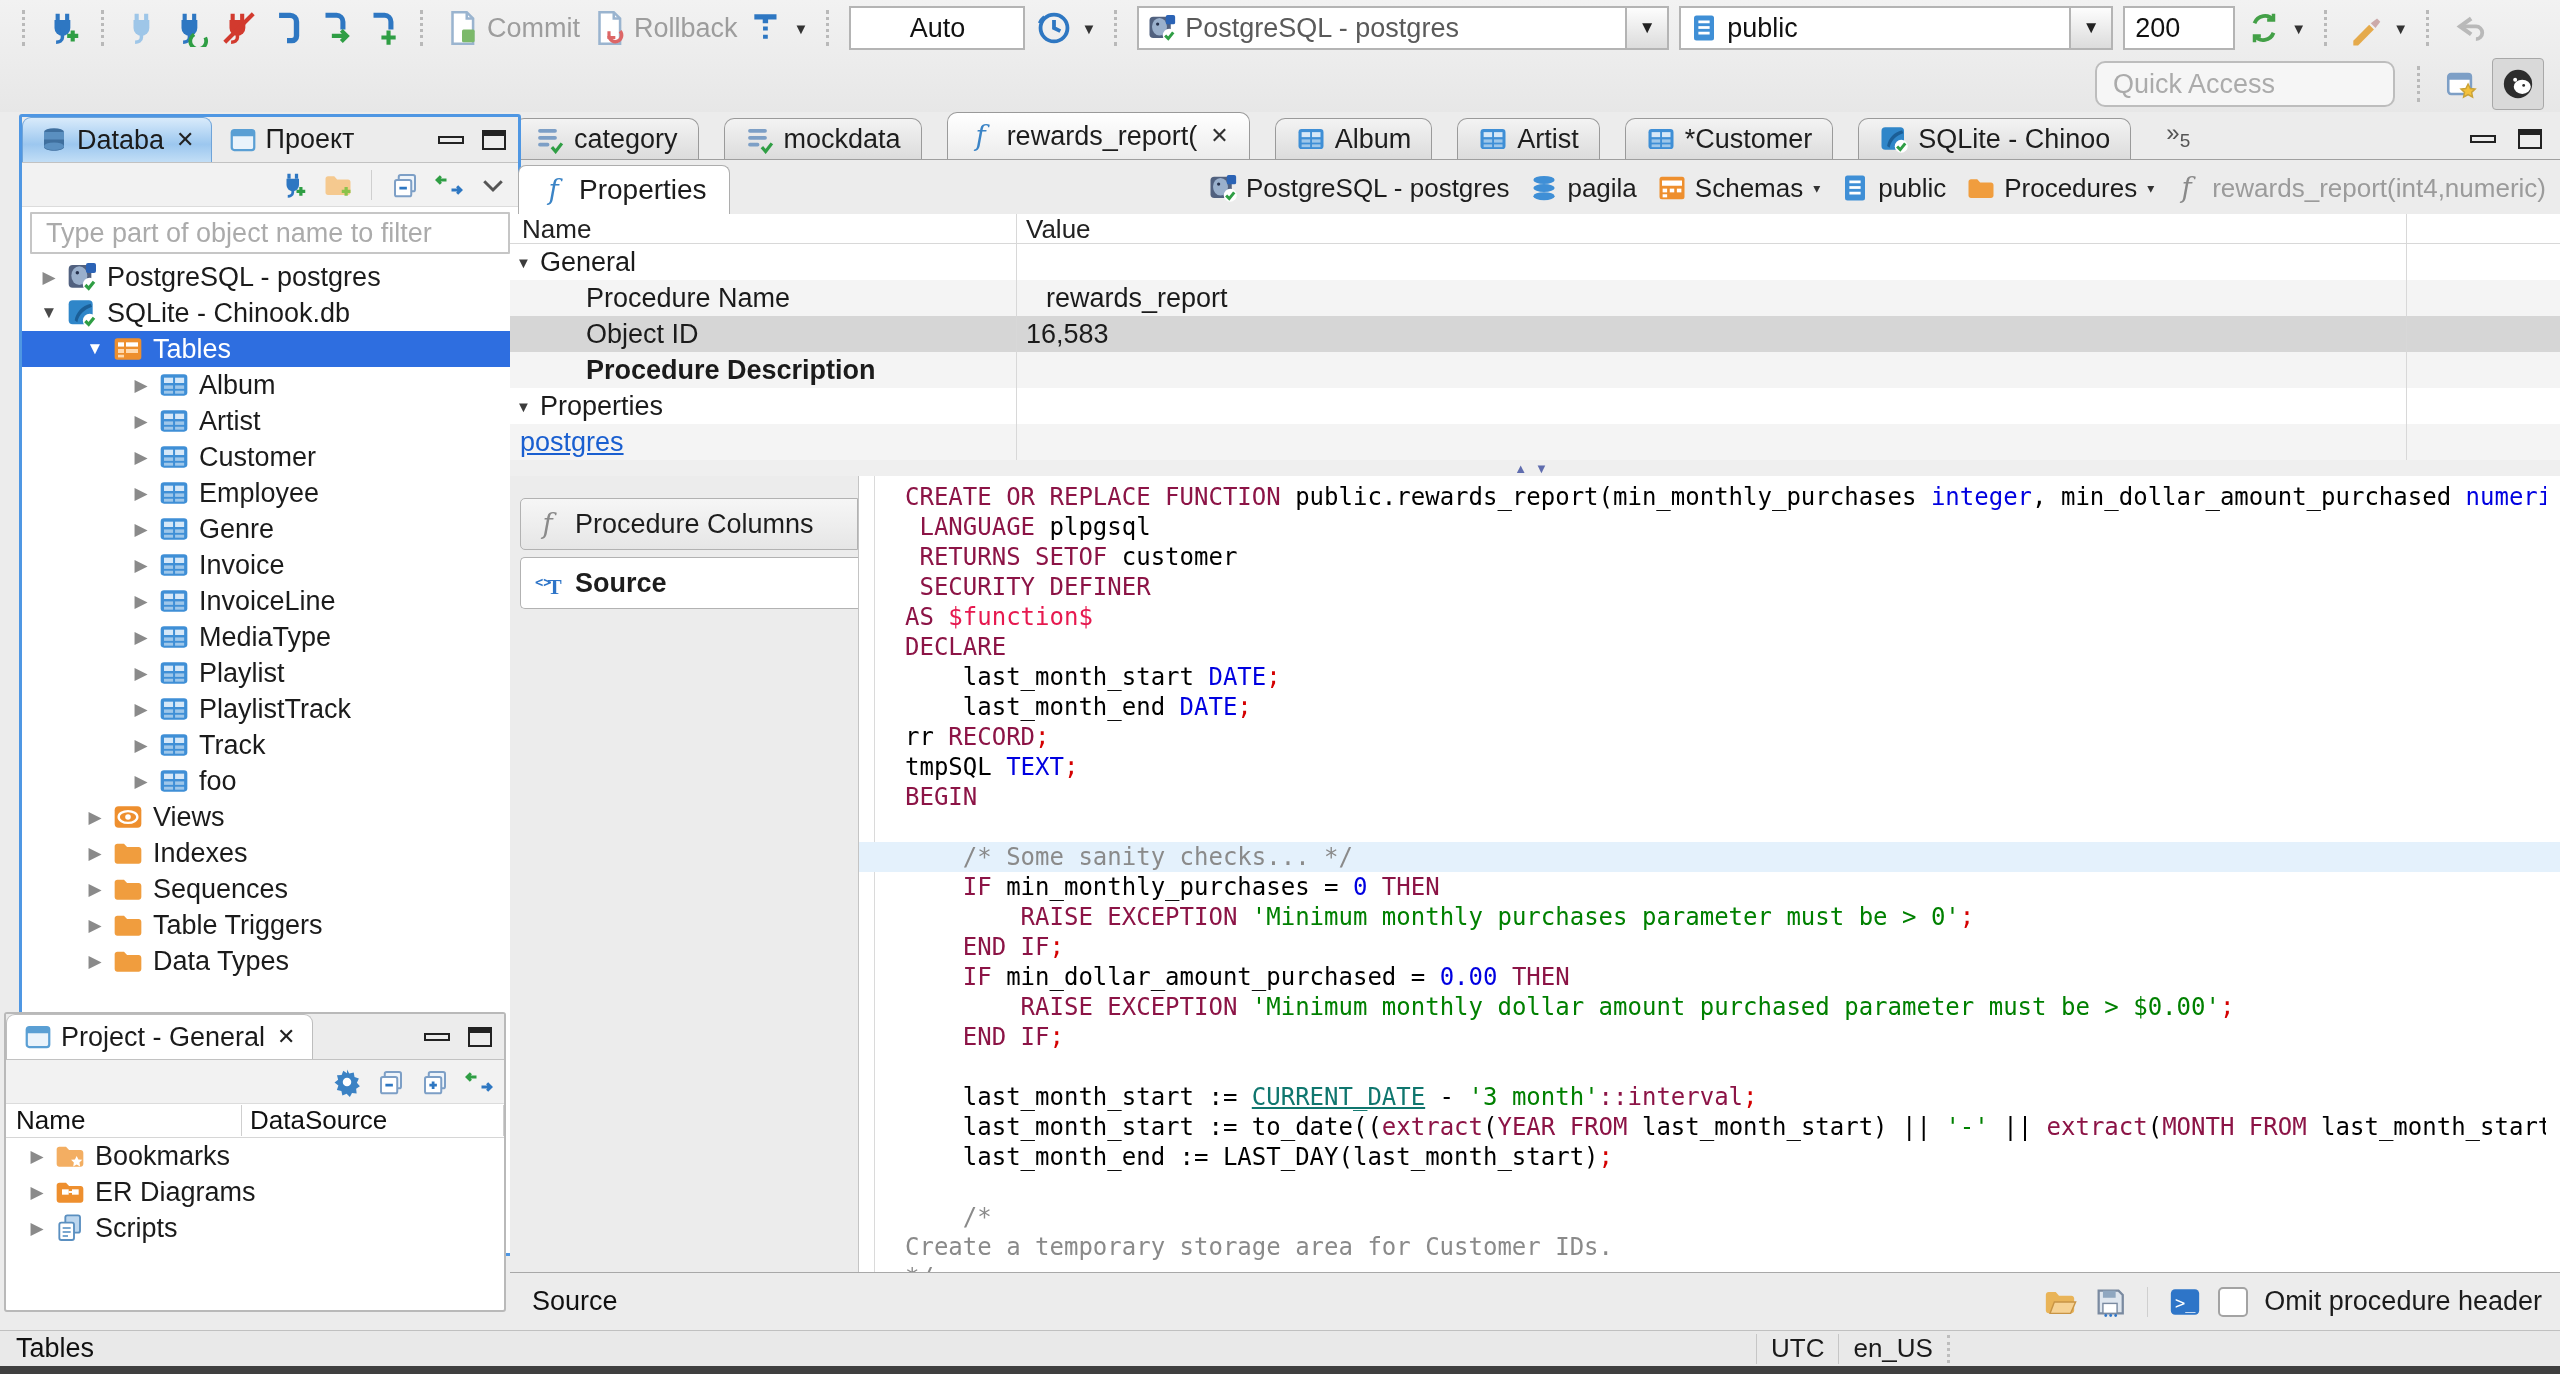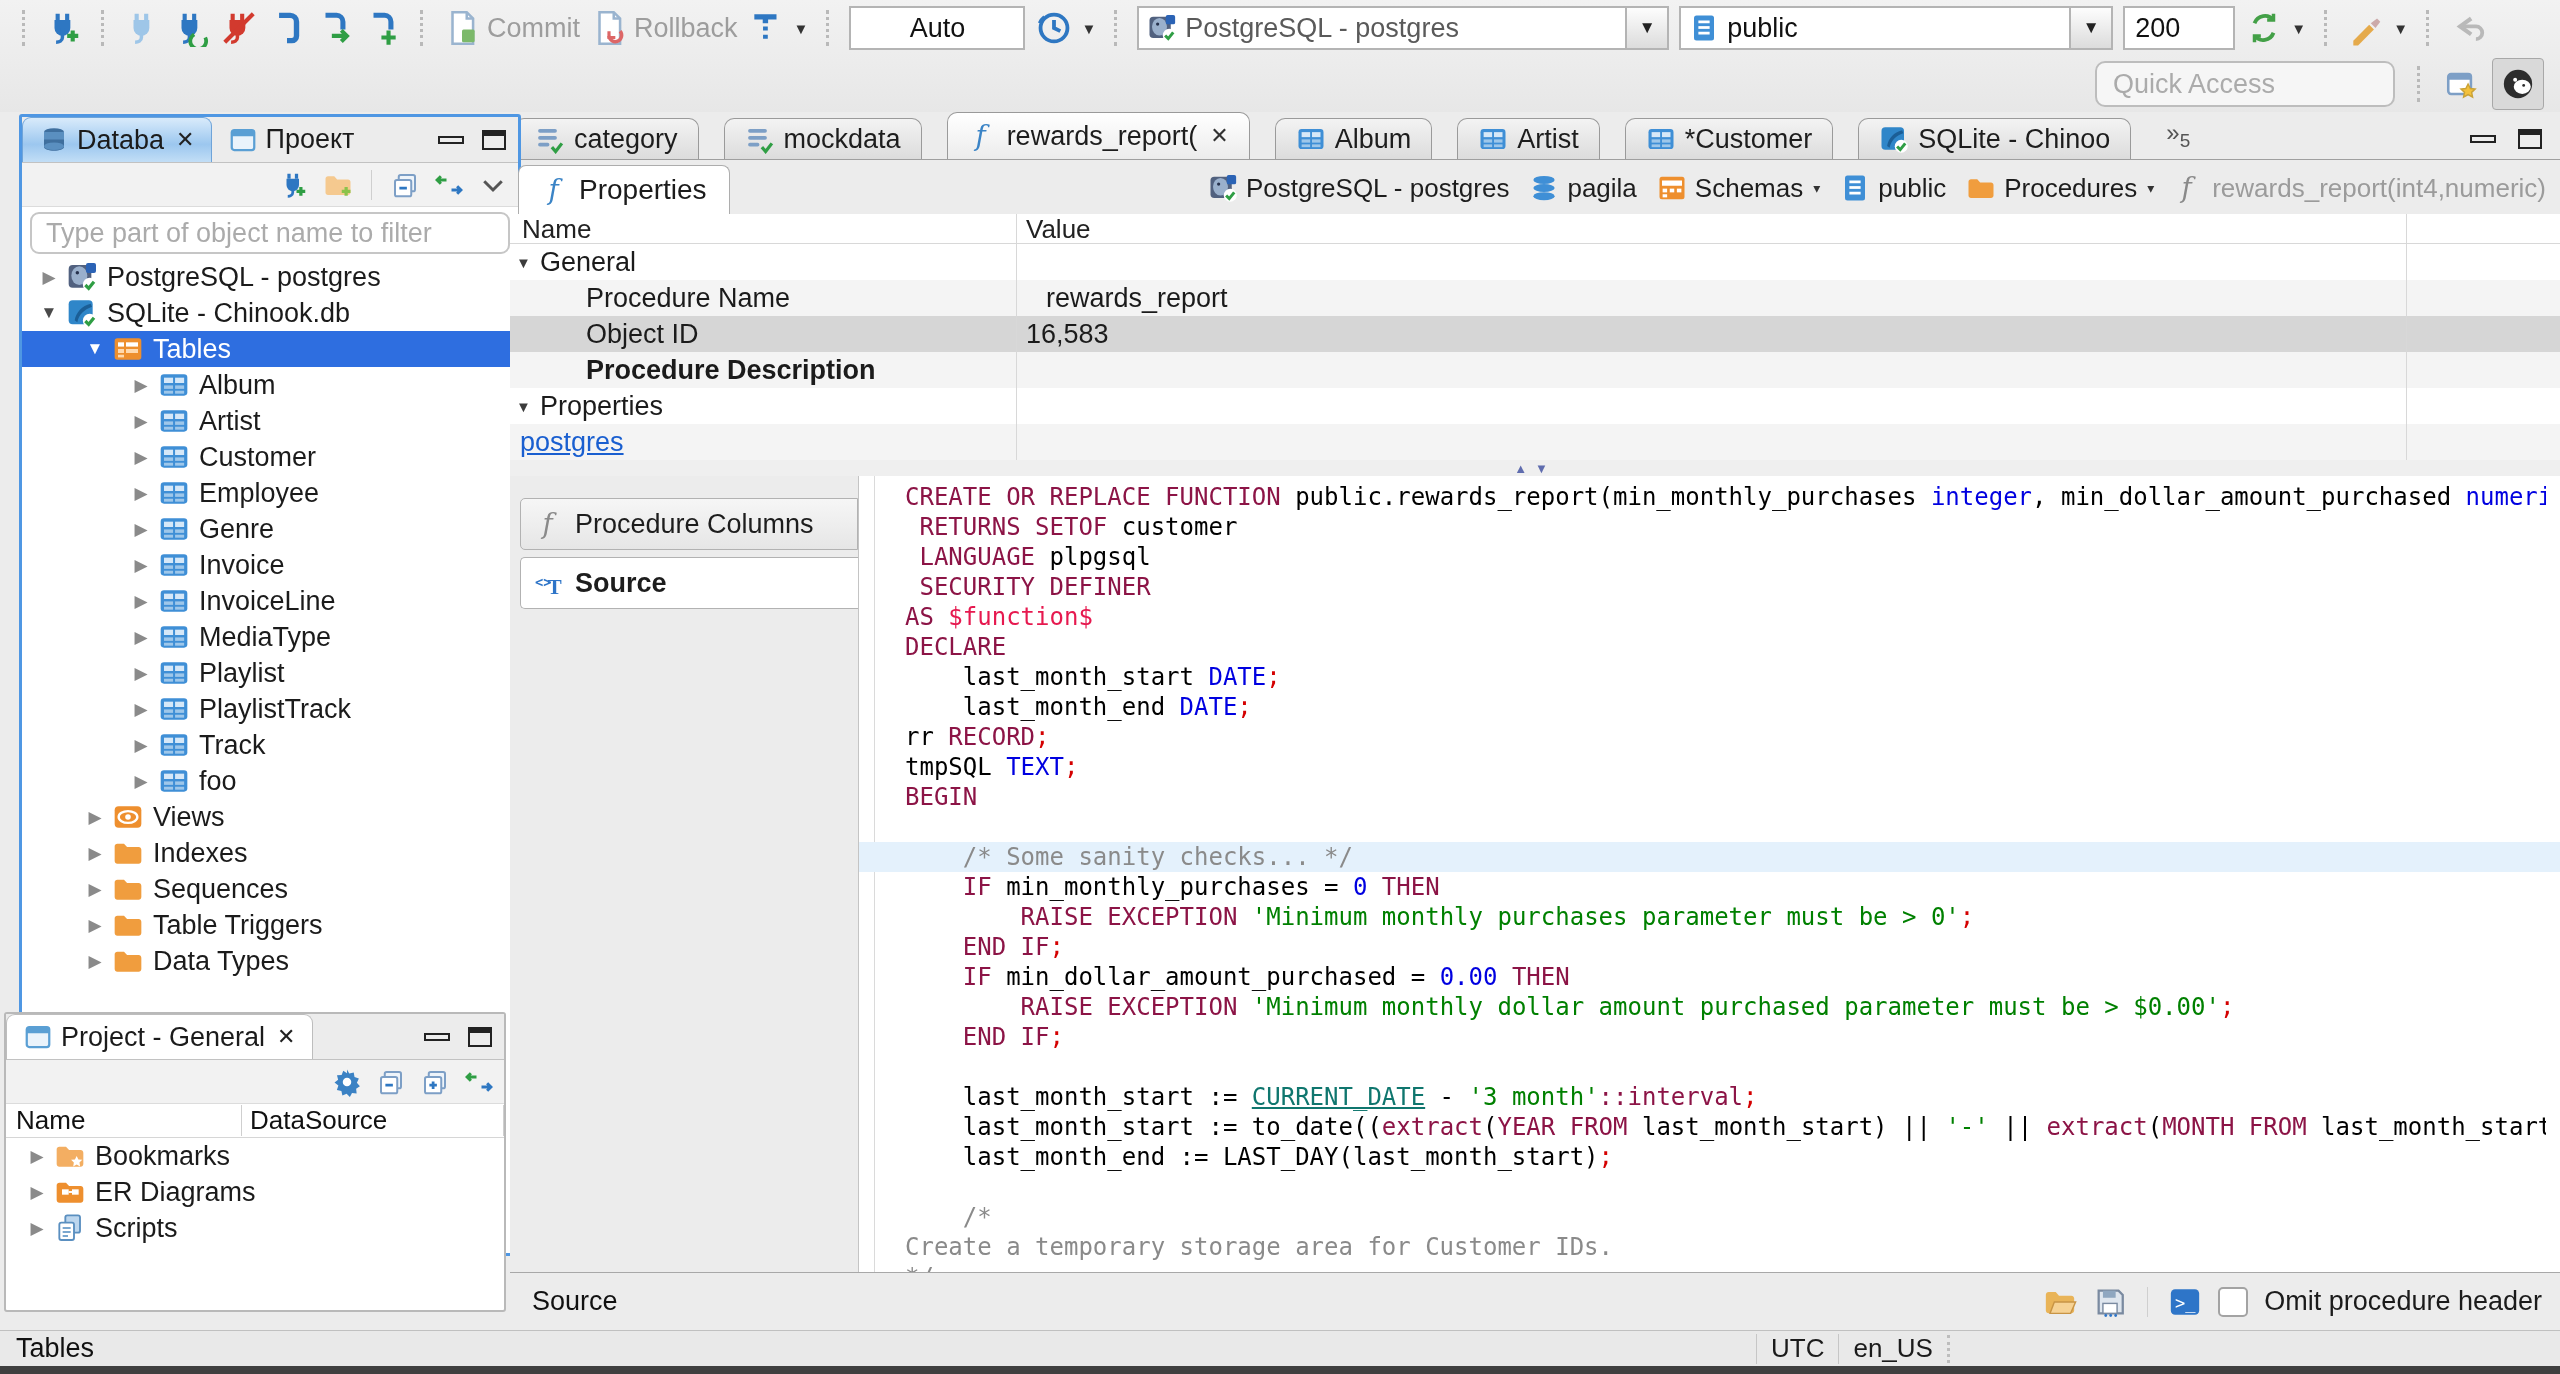--- a/index.html
+++ b/index.html
@@ -65,21 +65,21 @@
   .ptab { display:inline-flex; align-items:center; gap:8px; height:45px; padding:0 16px;
     font-size:27px; border-radius:9px 9px 0 0; }
   .ptab.active { background:linear-gradient(#d9ebfb,#9cc7ef 60%,#c2def6);
     border:1px solid #6fa4d9; border-bottom:none; }
   .ptab .close { font-size:22px; color:#222; margin-left:4px; }
   .panel-winbtns { margin-left:auto; display:flex; gap:18px; padding:0 12px 12px 0; }
   .panel-toolbar { height:44px; display:flex; align-items:center; justify-content:flex-end;
     gap:14px; padding-right:10px; background:#f2f2f2; border-bottom:1px solid #dcdcdc; }
   .pt-sep { width:1px; height:30px; background:#cfcfcf; margin:0 4px; }
   #nav-filter-wrap { padding:5px 8px; background:#fff; }
-  #nav-filter { width:100%; height:42px; border:2px solid #c6c6c6; border-radius:9px;
+  #nav-filter { width:100%; height:42px; border:2px solid #c6c6c6; border-radius:1px;
     font-size:27px; padding:0 14px; color:#be185d; font-family:"Liberation Sans",sans-serif; }
   #nav-filter::placeholder, #quick-access::placeholder { color:#ababab; }
   .tree { background:#fff; }
   .trow { display:flex; align-items:center; height:36px; white-space:nowrap; }
   .trow .exp { width:34px; text-align:center; font-size:17px; color:#8a8a8a; flex:none; }
   .trow .exp.open { color:#4a4a4a; }
   .trow .ic { width:32px; height:32px; margin-right:9px; }
   .trow .tlabel { font-size:27px; }
   .trow.sel { background:#2e6ee0; }
   .trow.sel .tlabel { color:#fff; }
@@ -996,22 +996,22 @@
               <text x="10" y="21" font-size="17" font-weight="bold" fill="#2e75c8" font-family="Liberation Serif, serif">T</text>
             </svg>
           </span>
           <span>Source</span>
         </div>
       </div>
     <div id="code-editor">
       <div id="code-ruler"></div>
       <div id="code-area">
           <div class="cline"><span class="k">CREATE OR REPLACE FUNCTION</span><span> public.rewards_report(min_monthly_purchases </span><span class="t">integer</span><span>, min_dollar_amount_purchased </span><span class="t">numeric</span></div>
+          <div class="cline"><span> </span><span class="k">LANGUAGE</span><span> plpgsql</span></div>
           <div class="cline"><span> </span><span class="k">RETURNS SETOF</span><span> customer</span></div>
-          <div class="cline"><span> </span><span class="k">LANGUAGE</span><span> plpgsql</span></div>
           <div class="cline"><span> </span><span class="k">SECURITY DEFINER</span></div>
           <div class="cline"><span class="k">AS</span><span> </span><span class="d">$function$</span></div>
           <div class="cline"><span class="k">DECLARE</span></div>
           <div class="cline"><span>    last_month_start </span><span class="t">DATE</span><span class="p">;</span></div>
           <div class="cline"><span>    last_month_end </span><span class="t">DATE</span><span class="p">;</span></div>
           <div class="cline"><span>rr </span><span class="k">RECORD</span><span class="p">;</span></div>
           <div class="cline"><span>tmpSQL </span><span class="t">TEXT</span><span class="p">;</span></div>
           <div class="cline"><span class="k">BEGIN</span></div>
           <div class="cline">&nbsp;</div>
           <div class="cline hl"><span class="c">    /* Some sanity checks... */</span></div>

